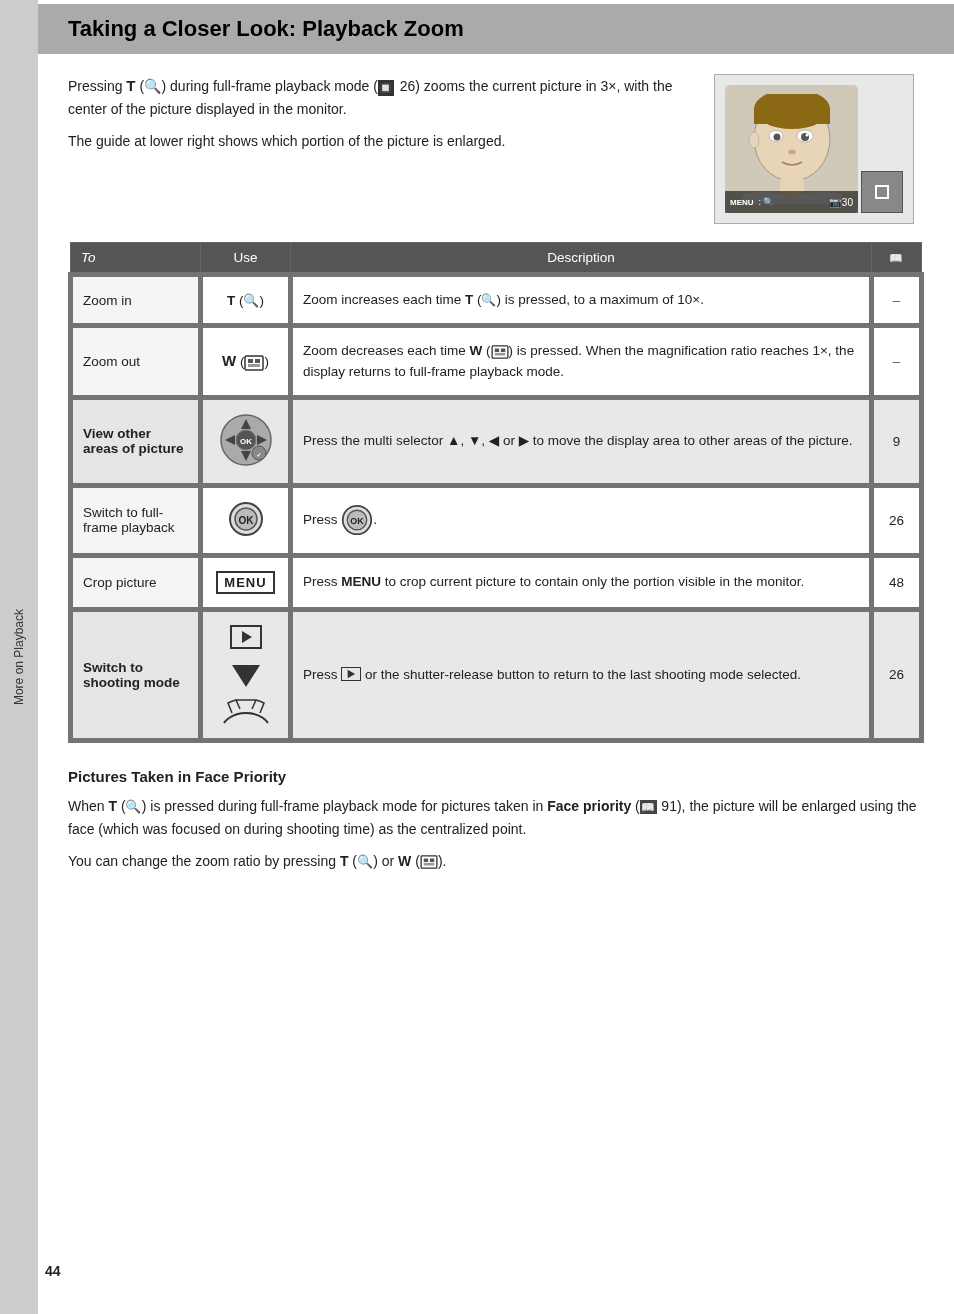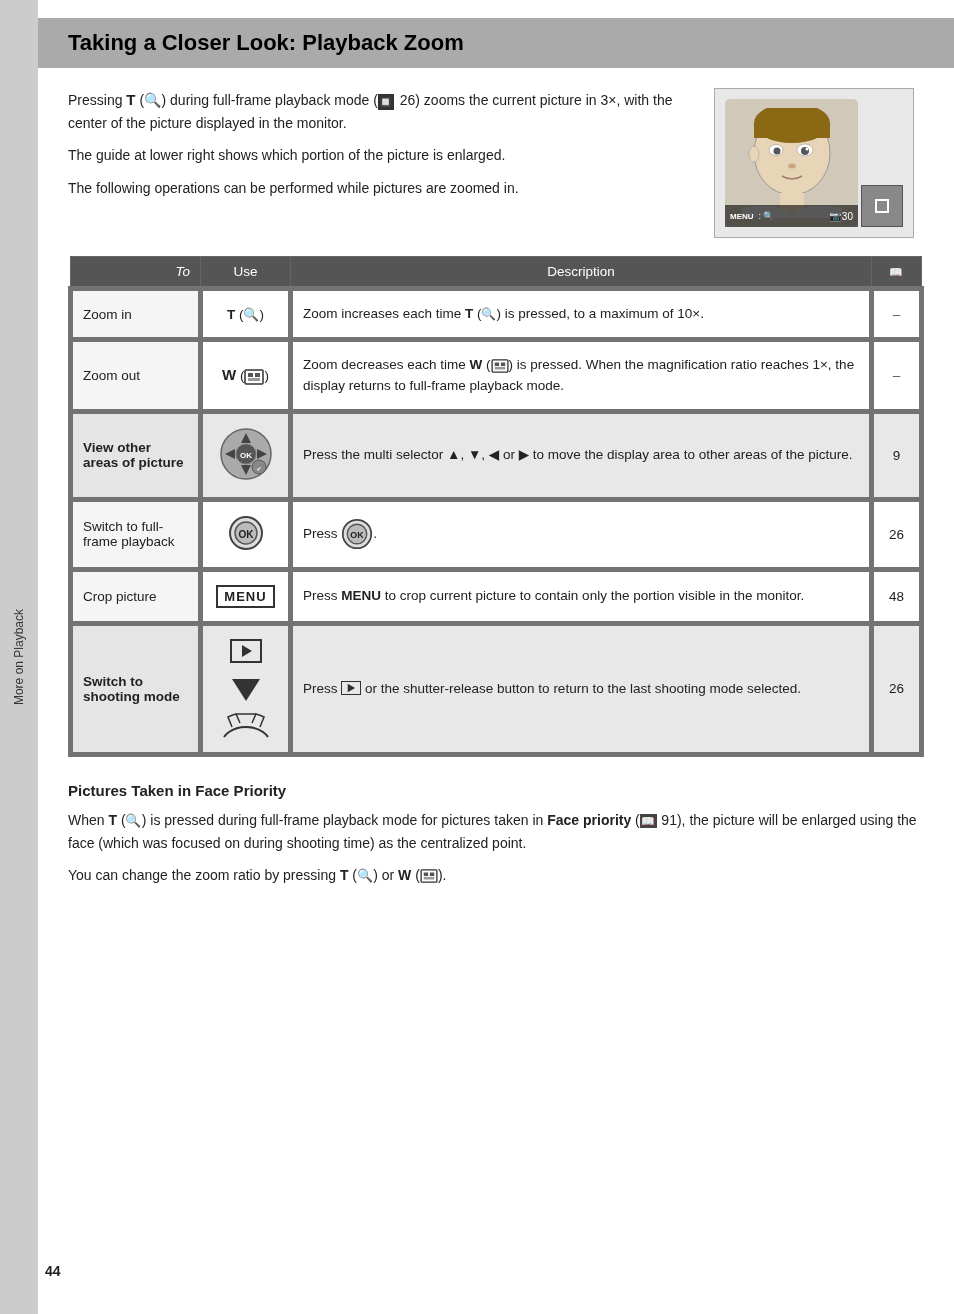--- a/index.html
+++ b/index.html
@@ -35,21 +35,21 @@
 
     
     .main {
       margin-left: 38px;
       padding: 0 30px 30px 30px;
     }
 
     
     .page-header {
       background: #aaa;
-      margin: 18px -30px;
+      margin: 4px -30px;
       padding: 12px 30px;
       margin-bottom: 20px;
     }
     .page-header h1 {
       font-size: 22px;
       font-weight: bold;
       color: #000;
     }
 
     
@@ -77,21 +77,21 @@
     }
     .zoom-table th {
       background: #333;
       color: #fff;
       padding: 7px 10px;
       text-align: center;
       font-weight: normal;
       border: 1px solid #666;
     }
     .zoom-table th.col-to {
-      text-align: right;
+      text-align: left;
       font-style: italic;
     }
     .zoom-table td {
       border: 5px solid #737373;
       padding: 13px 10px;
       vertical-align: middle;
     }
     .zoom-table td.col-to {
       font-size: 13.5px;
       width: 130px;
@@ -248,23 +248,20 @@
     <h1>Taking a Closer Look: Playback Zoom</h1>
   </div>
 
   <div class="intro-section">
     <div class="intro-text">
       <p style="margin-bottom:10px;">
         Pressing <span class="btn-T">T</span> (<span>🔍</span>) during full-frame playback mode (<span class="ref-icon">🔲</span> 26) zooms the current picture in 3×, with the center of the picture displayed in the monitor.
       </p>
       <p style="margin-bottom:10px;">
         The guide at lower right shows which portion of the picture is enlarged.
-      </p>
-      <p>
-        The following operations can be performed while pictures are zoomed in.
       </p>
     </div>
     <div class="intro-image">
 
       <div class="cam-img">
         <div class="cam-face">
 
           <svg width="100" height="110" viewBox="0 0 100 110">
 
             <ellipse cx="50" cy="45" rx="38" ry="42" fill="#e8d5b8" stroke="#999" stroke-width="1"></ellipse>

